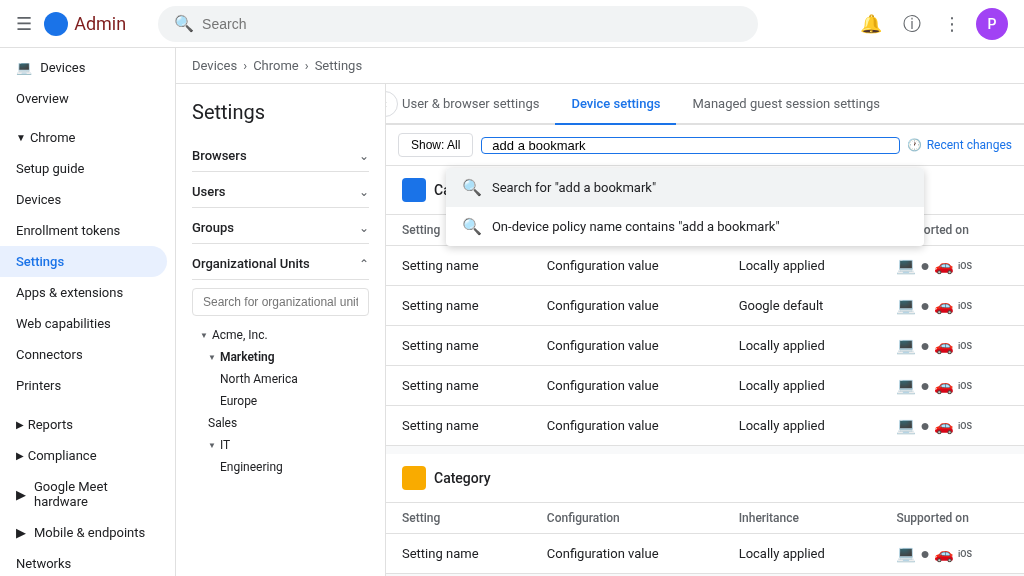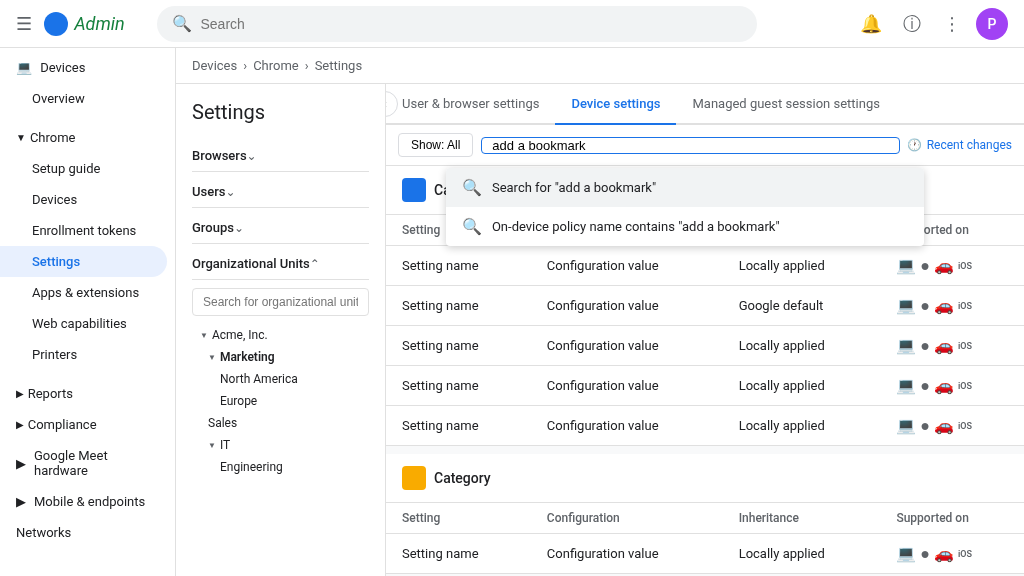--- a/index.html
+++ b/index.html
@@ -3,50 +3,50 @@
   <meta charset="utf-8">
   <style>
     * { box-sizing: border-box; margin: 0; padding: 0; }
     body { font-family: 'Google Sans', Roboto, Arial, sans-serif; font-size: 13px; color: #202124; background: #f1f3f4; height: 576px; overflow: hidden; }
 
     
     .topbar { display: flex; align-items: center; background: #fff; height: 48px; padding: 0 16px; border-bottom: 1px solid #e0e0e0; gap: 12px; position: fixed; top: 0; left: 0; right: 0; z-index: 100; }
     .topbar-menu-icon { color: #5f6368; font-size: 18px; cursor: pointer; }
     .topbar-logo { display: flex; align-items: center; gap: 6px; }
     .logo-circle { width: 24px; height: 24px; border-radius: 50%; background: #1a73e8; display: flex; align-items: center; justify-content: center; }
-    .topbar-title { font-size: 18px; color: #15803d; font-weight: 400; font-style: italic; }
+    .topbar-title { font-size: 18px; color: #7f1d1d; font-weight: 400; }
     .search-bar { flex: 1; max-width: 600px; display: flex; align-items: center; background: #f1f3f4; border-radius: 24px; padding: 0 16px; height: 36px; gap: 8px; margin-left: 20px; }
     .search-bar input { border: none; background: transparent; outline: none; font-size: 14px; color: #0f766e; width: 100%; }
     .topbar-icons { margin-left: auto; display: flex; align-items: center; gap: 8px; }
     .topbar-icon { width: 32px; height: 32px; display: flex; align-items: center; justify-content: center; color: #5f6368; font-size: 18px; cursor: pointer; border-radius: 50%; }
     .avatar { width: 32px; height: 32px; border-radius: 50%; background: #a142f4; display: flex; align-items: center; justify-content: center; color: white; font-size: 14px; font-weight: 500; cursor: pointer; }
 
     
     .layout { display: flex; margin-top: 48px; height: calc(576px - 48px); }
 
     
     .sidebar { width: 176px; background: #fff; border-right: 1px solid #e0e0e0; overflow-y: auto; flex-shrink: 0; }
     .sidebar-section { padding: 4px 0; }
     .sidebar-item { display: flex; align-items: center; padding: 8px 16px; cursor: pointer; font-size: 13px; color: #202124; gap: 8px; border-radius: 0 24px 24px 0; margin-right: 8px; }
     .sidebar-item.active { background: #e8f0fe; color: #1a73e8; font-weight: 500; }
-    .sidebar-item.indent1 { padding-left: 32px; }
+    .sidebar-item.indent1 { padding-left: 16px; }
     .sidebar-group { display: flex; align-items: center; padding: 8px 16px; cursor: pointer; font-size: 13px; color: #202124; gap: 4px; }
     .sidebar-group .arrow { font-size: 10px; }
 
     
     .main { flex: 1; overflow-y: auto; display: flex; flex-direction: column; }
     .breadcrumb { padding: 10px 16px; font-size: 13px; color: #5f6368; display: flex; align-items: center; gap: 6px; background: #fff; border-bottom: 1px solid #e0e0e0; }
     .breadcrumb span { cursor: pointer; }
     .content-area { display: flex; flex: 1; }
 
     
     .left-panel { width: 210px; background: #fff; border-right: 1px solid #e0e0e0; padding: 16px; flex-shrink: 0; overflow-y: auto; }
     .left-panel-title { font-size: 20px; font-weight: 400; color: #202124; margin-bottom: 16px; }
     .panel-section { margin-bottom: 4px; }
-    .panel-section-header { display: flex; align-items: center; padding: 8px 0; font-size: 13px; font-weight: 500; color: #202124; cursor: pointer; border-bottom: 1px solid #e0e0e0; }
+    .panel-section-header { display: flex; align-items: center; justify-content: space-between; padding: 8px 0; font-size: 13px; font-weight: 500; color: #202124; cursor: pointer; border-bottom: 1px solid #e0e0e0; }
     .panel-section-header .chevron { font-size: 12px; color: #5f6368; }
     .org-search { width: 100%; border: 1px solid #e0e0e0; border-radius: 4px; padding: 6px 10px; font-size: 12px; margin: 8px 0; outline: none; }
     .org-tree { font-size: 12px; }
     .org-item { padding: 4px 0 4px 8px; cursor: pointer; }
     .org-item.bold { font-weight: 600; }
     .org-item.indent1 { padding-left: 16px; }
     .org-item.indent2 { padding-left: 28px; }
     .org-item-row { display: flex; align-items: center; gap: 4px; }
     .triangle { font-size: 8px; color: #5f6368; }
 
@@ -134,20 +134,23 @@
       <div class="sidebar-item indent1 active">
           <span>Settings</span>
         </div>
       <div class="sidebar-item indent1">
           <span>Apps &amp; extensions</span>
         </div>
       <div class="sidebar-item indent1">
           <span>Web capabilities</span>
         </div>
       <div class="sidebar-item indent1">
+          <span>Connectors</span>
+        </div>
+      <div class="sidebar-item indent1">
           <span>Printers</span>
         </div>
     </div>
     <div class="sidebar-section">
       <div class="sidebar-group">
         <span class="arrow">▶</span>
         <span>Reports</span>
       </div>
       <div class="sidebar-group">
         <span class="arrow">▶</span>

